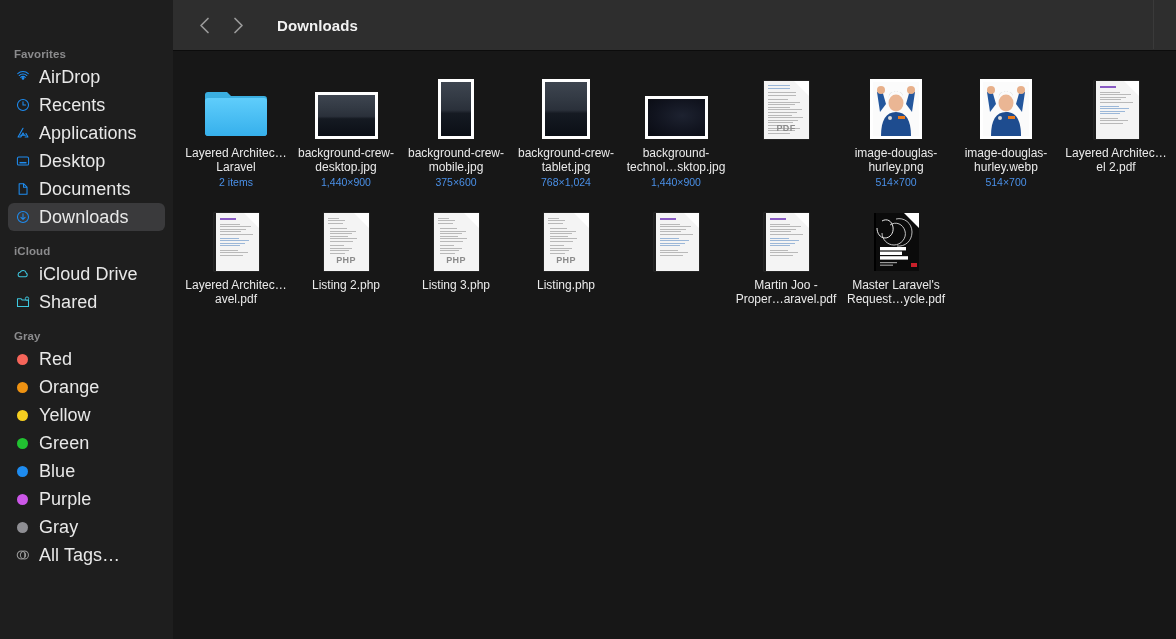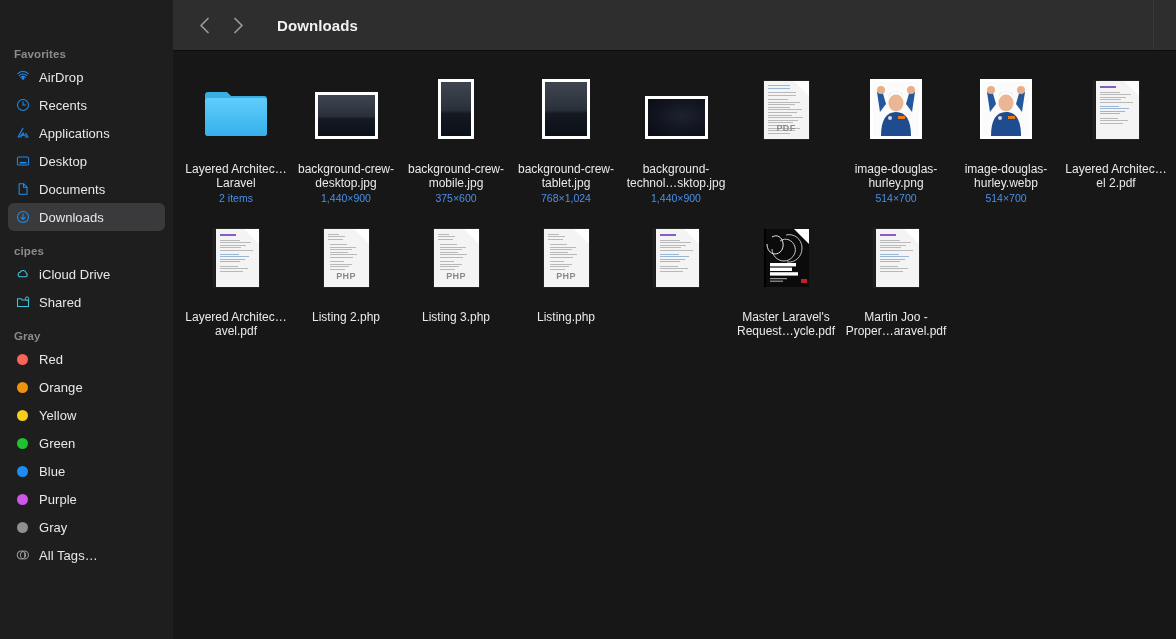--- a/index.html
+++ b/index.html
@@ -30,21 +30,21 @@
     display: flex; align-items: center;
     height: 28px; margin: 0 8px; padding-left: 6px;
     border-radius: 6px; gap: 8px; cursor: default;
   }
   .sb-item.selected { background: #3a3a3c; }
   .sb-icon {
     width: 17px; height: 17px; flex: 0 0 17px;
     display: flex; align-items: center; justify-content: center;
   }
   .sb-label {
-    font-size: 13px; color: #e8e8e8; letter-spacing: 0.05px;
+    font-size: 18px; color: #e8e8e8; letter-spacing: 0.05px;
     white-space: nowrap;
   }
   .tag-dot { width: 11px; height: 11px; border-radius: 50%; display:block; }
   .alltags-icon { width: 14px; height: 14px; }
 
   
   .main {
     flex: 1; height: 639px; display: flex; flex-direction: column;
     background: #171717; position: relative;
   }
@@ -80,21 +80,21 @@
   
   .item {
     width: 110px;
     margin: 0 0 8px 0;
     display: flex; flex-direction: column; align-items: center;
     cursor: default;
   }
   .thumb-box {
     height: 74px; width: 100%;
     display: flex; align-items: flex-end; justify-content: center;
-    margin-bottom: 23px;
+    margin-bottom: 7px;
   }
   .item-name {
     font-size: 12px; line-height: 14px; color: #eaeaea;
     text-align: center; max-width: 108px;
     word-break: break-word;
   }
   .item-meta {
     font-size: 10.5px; line-height: 14px; color: #4a90e8;
     text-align: center; margin-top: 1px; font-weight: 500;
   }
@@ -195,21 +195,21 @@
           <span class="sb-icon">
             <svg class="alltags-icon" width="16" height="16" viewBox="0 0 16 16">
               <circle cx="8" cy="8" r="6.3" fill="none" stroke="#1e8cf0" stroke-width="1.2"></circle>
               <path d="M8 4.4v6.3M5.6 8.3 8 10.8l2.4-2.5" fill="none" stroke="#1e8cf0" stroke-width="1.2" stroke-linecap="round" stroke-linejoin="round"></path>
             </svg>
           </span>
           <span class="sb-label">Downloads</span>
         </div>
       </div>
       <div class="sb-group">
-        <div class="sb-group-title">cipes</div>
+        <div class="sb-group-title">iCloud</div>
         <div class="sb-item">
           <span class="sb-icon">
             <svg class="alltags-icon" width="16" height="16" viewBox="0 0 16 16">
               <path d="M4.3 11.2a2.6 2.6 0 0 1 .4-5.1 3.7 3.7 0 0 1 6.9.7 2.4 2.4 0 0 1-.4 4.4z" fill="none" stroke="#3ec8e0" stroke-width="1.2" stroke-linejoin="round"></path>
             </svg>
           </span>
           <span class="sb-label">iCloud Drive</span>
         </div>
         <div class="sb-item">
           <span class="sb-icon">
@@ -536,51 +536,51 @@
               <span class="lineb" style="top:32.2px;left:4px;width:20px"></span>
               <span class="line" style="top:37px;left:4px;width:18px"></span>
               <span class="line" style="top:39.4px;left:4px;width:28px"></span>
               <span class="line" style="top:41.8px;left:4px;width:23px"></span>
               <span class="doc-fold-white"></span>
             </span>
           </div>
         </div>
         <div class="item">
           <div class="thumb-box">
-            <span class="book-cover" style="width:45px;height:58px;display:block"><svg width="45" height="58" viewBox="0 0 45 58">
-                <path d="M6 8c5-3 10 0 11 6s-3 11-8 11-8-5-8-10" fill="none" stroke="#e8e8e8" stroke-width="1"></path>
-                <path d="M14 12c6-4 13-1 15 6s-4 14-11 14-12-6-12-12" fill="none" stroke="#d8d8d8" stroke-width="0.9"></path>
-                <path d="M20 6c8-2 16 4 16 13s-7 15-15 14" fill="none" stroke="#cfcfcf" stroke-width="0.9"></path>
-                <rect x="4" y="34" width="26" height="3.4" fill="#fff"></rect>
-                <rect x="4" y="38.6" width="22" height="3.4" fill="#fff"></rect>
-                <rect x="4" y="43.2" width="28" height="3.4" fill="#fff"></rect>
-                <rect x="4" y="49" width="17" height="1.2" fill="#9a9a9a"></rect>
-                <rect x="4" y="51.6" width="13" height="1.2" fill="#9a9a9a"></rect>
-                <rect x="35" y="50" width="6" height="4" fill="#c8202a"></rect>
-              </svg><span class="doc-fold-white"></span></span>
-          </div>
-          <div class="item-name">Master Laravel's Request…ycle.pdf</div>
-        </div>
-        <div class="item">
-          <div class="thumb-box">
             <span class="doc-page" style="width:45px;height:58px;display:block;border-left:2px solid #1c1c1c">
               <span class="linep" style="top:5px;left:4px;width:16px"></span>
               <span class="line" style="top:11px;left:4px;width:20px"></span>
               <span class="line" style="top:13.4px;left:4px;width:31px"></span>
               <span class="line" style="top:15.8px;left:4px;width:26px"></span>
               <span class="line" style="top:18.2px;left:4px;width:21px"></span>
               <span class="line" style="top:20.6px;left:4px;width:33px"></span>
               <span class="lineb" style="top:25px;left:4px;width:19px"></span>
               <span class="lineb" style="top:27.4px;left:4px;width:29px"></span>
               <span class="lineb" style="top:29.8px;left:4px;width:25px"></span>
               <span class="lineb" style="top:32.2px;left:4px;width:20px"></span>
               <span class="line" style="top:37px;left:4px;width:18px"></span>
               <span class="line" style="top:39.4px;left:4px;width:28px"></span>
               <span class="line" style="top:41.8px;left:4px;width:23px"></span>
               <span class="doc-fold-white"></span>
             </span>
           </div>
           <div class="item-name">Martin Joo - Proper…aravel.pdf</div>
         </div>
+        <div class="item">
+          <div class="thumb-box">
+            <span class="book-cover" style="width:45px;height:58px;display:block"><svg width="45" height="58" viewBox="0 0 45 58">
+                <path d="M6 8c5-3 10 0 11 6s-3 11-8 11-8-5-8-10" fill="none" stroke="#e8e8e8" stroke-width="1"></path>
+                <path d="M14 12c6-4 13-1 15 6s-4 14-11 14-12-6-12-12" fill="none" stroke="#d8d8d8" stroke-width="0.9"></path>
+                <path d="M20 6c8-2 16 4 16 13s-7 15-15 14" fill="none" stroke="#cfcfcf" stroke-width="0.9"></path>
+                <rect x="4" y="34" width="26" height="3.4" fill="#fff"></rect>
+                <rect x="4" y="38.6" width="22" height="3.4" fill="#fff"></rect>
+                <rect x="4" y="43.2" width="28" height="3.4" fill="#fff"></rect>
+                <rect x="4" y="49" width="17" height="1.2" fill="#9a9a9a"></rect>
+                <rect x="4" y="51.6" width="13" height="1.2" fill="#9a9a9a"></rect>
+                <rect x="35" y="50" width="6" height="4" fill="#c8202a"></rect>
+              </svg><span class="doc-fold-white"></span></span>
+          </div>
+          <div class="item-name">Master Laravel's Request…ycle.pdf</div>
+        </div>
       </div>
 
   </div>
 </div>
 
 </body></html>

